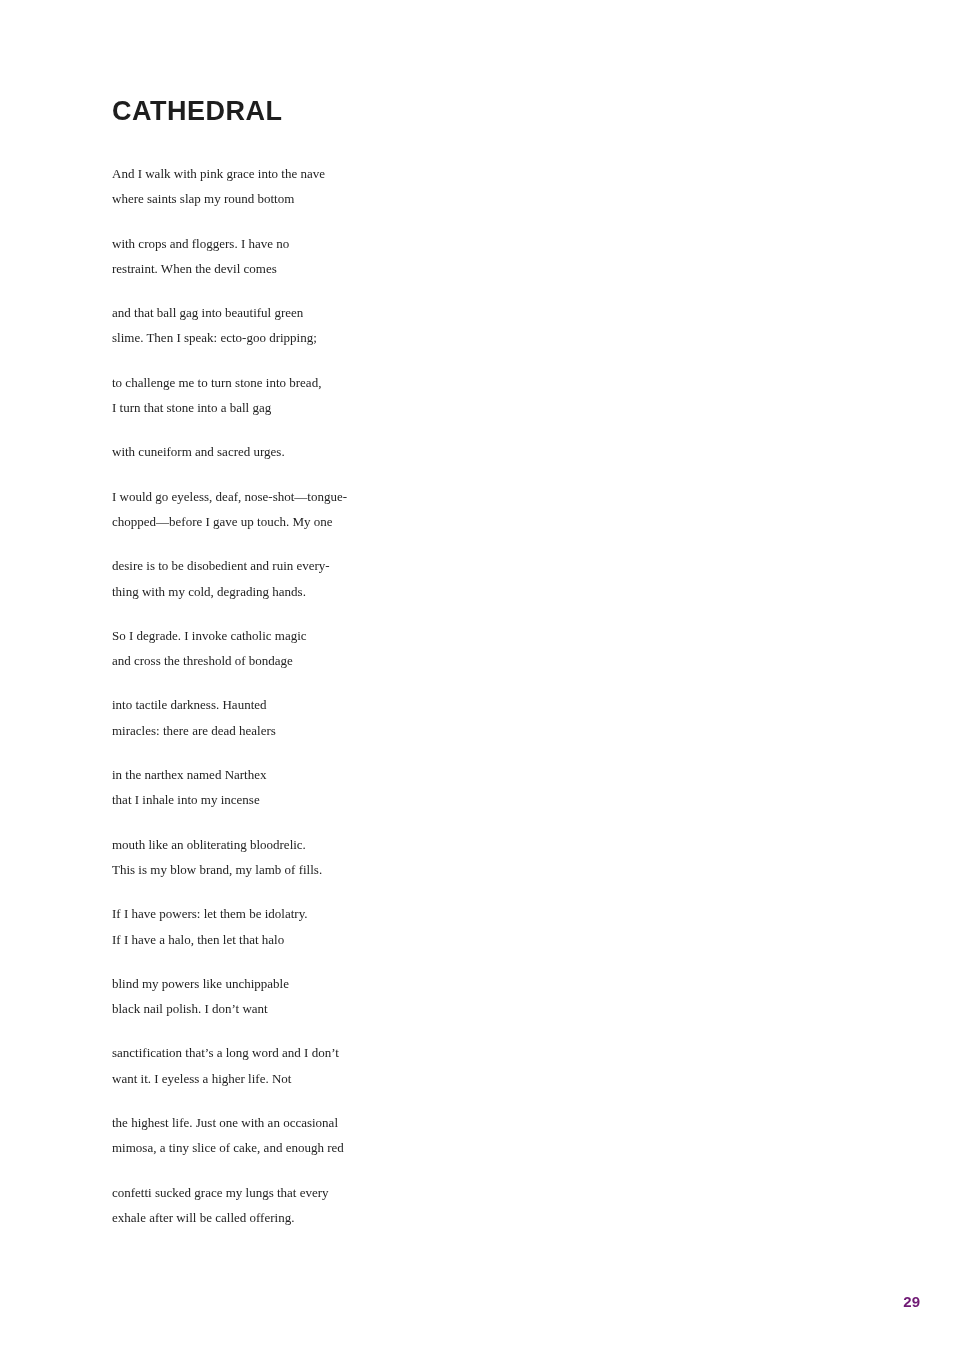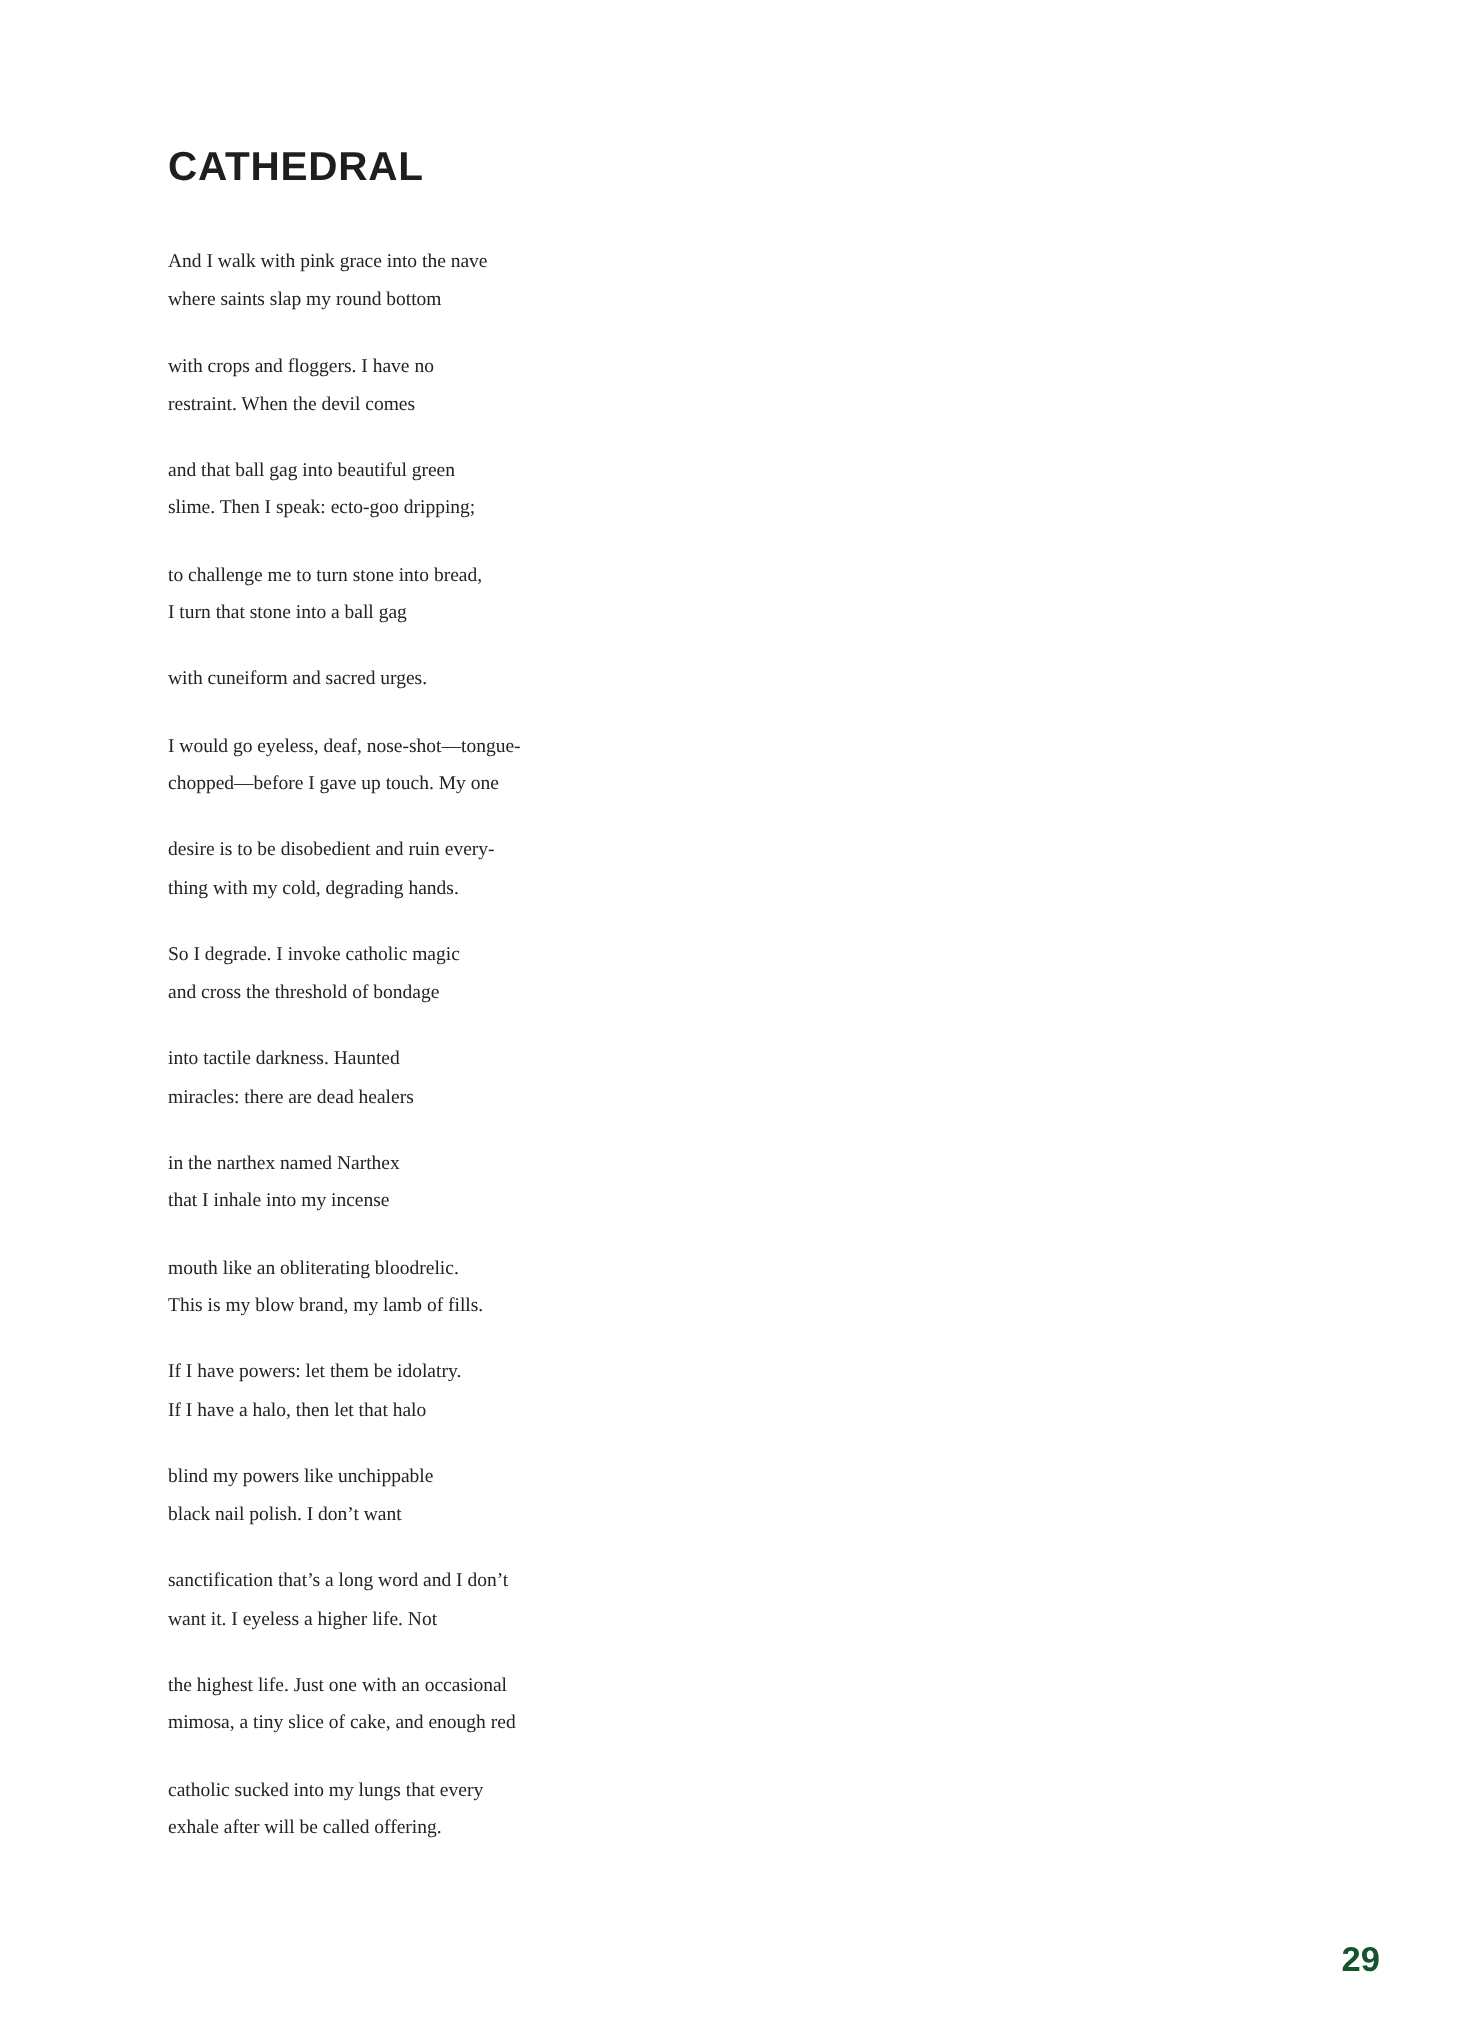--- a/index.html
+++ b/index.html
@@ -38,22 +38,22 @@
     line-height: 25.3px;
     color: #232323;
     white-space: nowrap;
   }
   .page-number {
     position: absolute;
     top: 1293px;
     right: 55px;
     font-family: "Liberation Sans", sans-serif;
     font-weight: 600;
-    font-size: 23px;
-    color: #14532d;
+    font-size: 15px;
+    color: #701a75;
   }
 </style>
 </head>
 <body>
 
 <div class="page">
   <div class="content">
     <h1 class="poem-title">CATHEDRAL</h1>
     <div id="stanza-container">
         <div class="stanza">
@@ -109,19 +109,19 @@
         </div>
         <div class="stanza">
           <div class="poem-line">sanctification that’s a long word and I don’t</div>
           <div class="poem-line">want it. I eyeless a higher life. Not</div>
         </div>
         <div class="stanza">
           <div class="poem-line">the highest life. Just one with an occasional</div>
           <div class="poem-line">mimosa, a tiny slice of cake, and enough red</div>
         </div>
         <div class="stanza">
-          <div class="poem-line">catholic sucked into my lungs that every</div>
+          <div class="poem-line">confetti sucked grace my lungs that every</div>
           <div class="poem-line">exhale after will be called offering.</div>
         </div>
       </div>
   </div>
   <div class="page-number">29</div>
 </div>
 
 </body></html>

